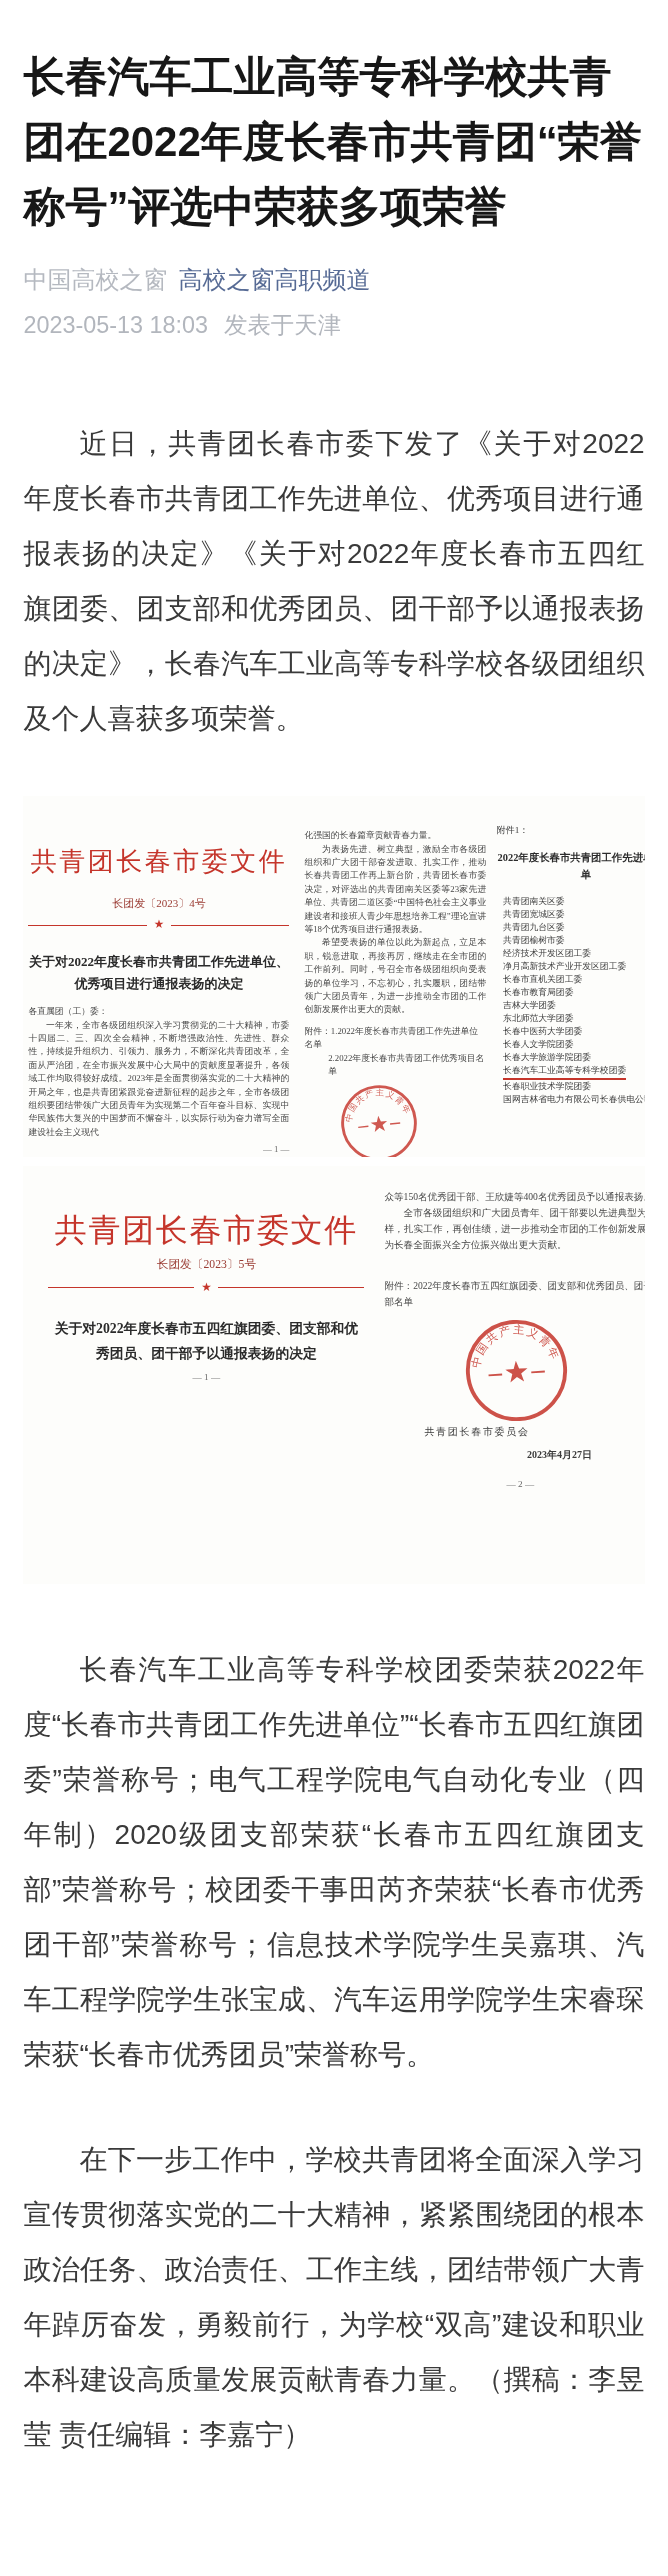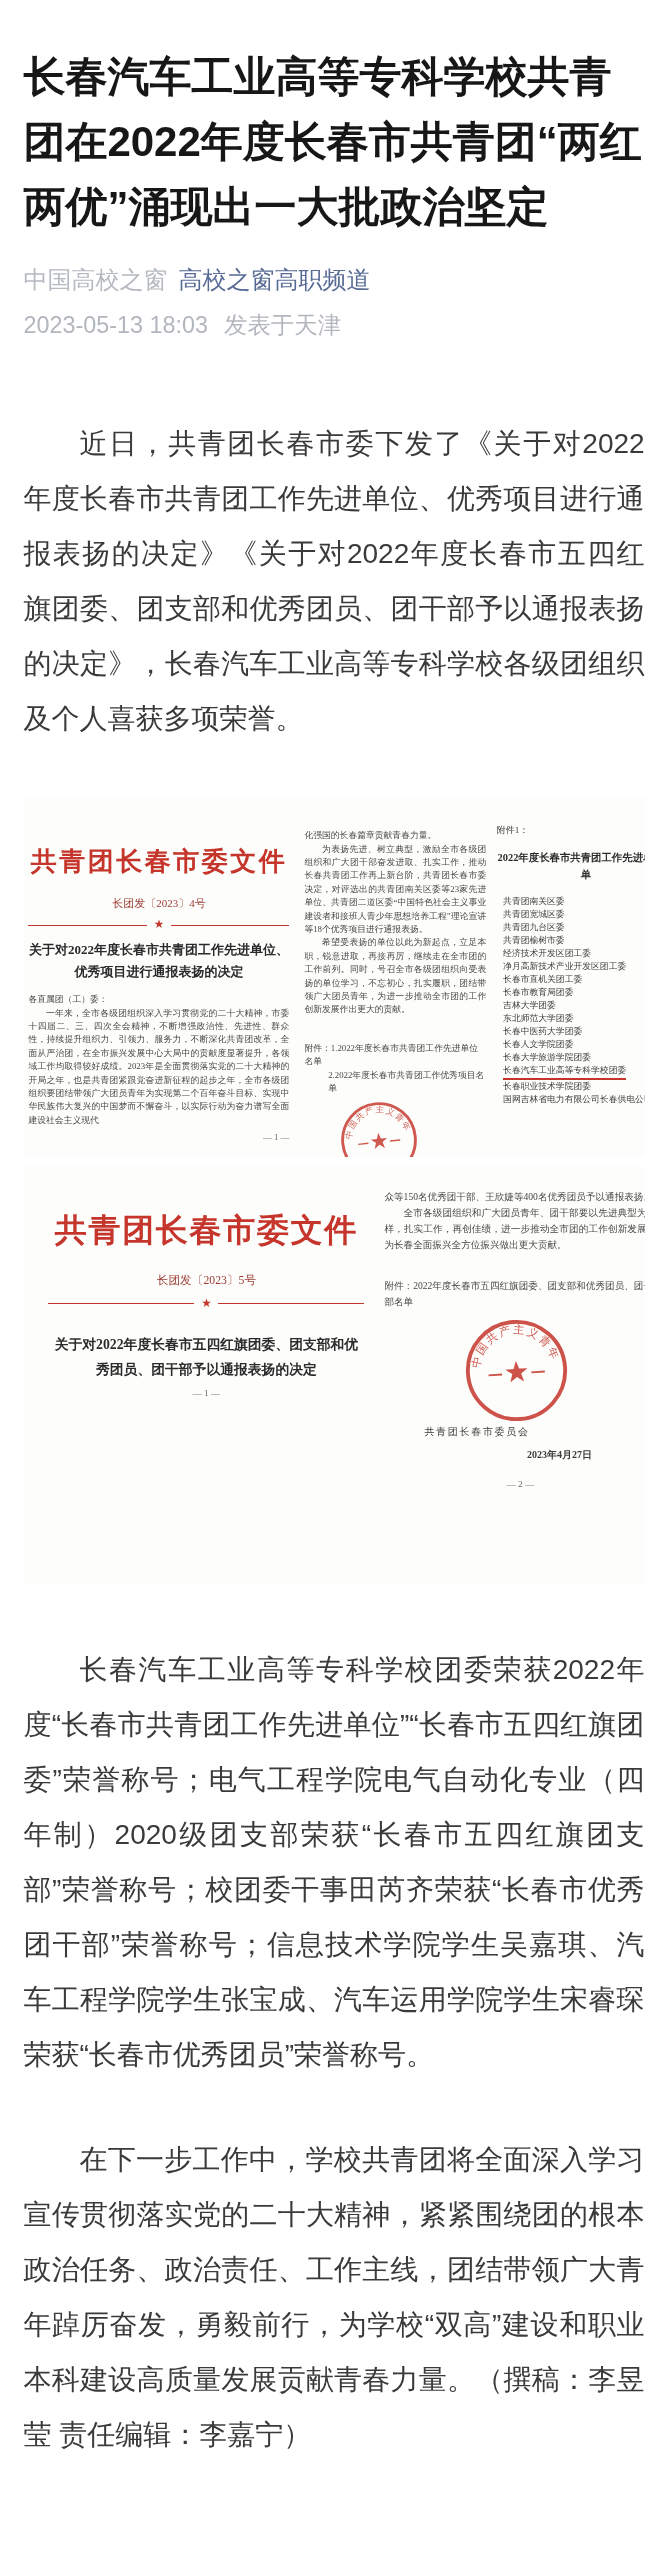--- a/index.html
+++ b/index.html
@@ -16,74 +16,74 @@
   
   p.body-p{font-size:28px;line-height:55px;margin:0 0 50px;text-align:justify;text-indent:2em;color:#3a3a3a;}
   p.body-p.first{margin-top:77px;}
   p.body-p.after-docs{margin-top:58px;}
 
   
   .doc-photo{position:relative;width:622px;background:#fdfdfb;overflow:hidden;cursor:pointer;}
   .doc1{height:361px;margin-top:13.4px;}
   .doc2{height:418px;margin-top:8.4px;}
   .doc-page{position:absolute;font-family:"Liberation Serif","DejaVu Serif",serif;color:#3c3c3c;}
-  .doc-red-header{color:#c5352b;font-weight:700;text-align:center;letter-spacing:2.5px;}
+  .doc-red-header{color:#c5352b;font-weight:400;text-align:center;letter-spacing:2.5px;}
   .doc-no{text-align:center;color:#9a3b33;}
   .star-divider{display:flex;align-items:center;color:#c5352b;}
   .star-divider .line{flex:1;height:0;border-top:1.7px solid #c5352b;}
   .star-divider .star{padding:0 6.7px;font-size:11.7px;line-height:1;}
   .doc-title{font-weight:700;color:#2b2b2b;text-align:center;}
   .doc-body{text-align:justify;color:#474747;}
   .doc-body .ind{text-indent:2em;}
   .attach{color:#474747;}
   .pageno{color:#666;}
   .hl-red{border-bottom:2.5px solid #c5352b;display:inline-block;padding-bottom:0.8px;}
 
   
   .d1p1{left:5px;top:48px;width:261px;}
   .d1p1 .doc-red-header{font-size:26px;}
   .d1p1 .doc-no{margin-top:16.7px;font-size:11px;}
   .d1p1 .star-divider{margin-top:8.4px;}
-  .d1p1 .doc-title{margin-top:8px;font-size:13px;line-height:1.7;}
+  .d1p1 .doc-title{margin-top:20px;font-size:13px;line-height:1.7;}
   .d1p1 .doc-body{margin-top:10px;font-size:8.8px;line-height:13.4px;}
   .d1p1 .pageno{margin-top:5px;text-align:right;font-size:8.8px;}
   .d1p2{left:281px;top:33px;width:182px;font-size:8.8px;line-height:13.4px;}
-  .d1p2 .attach{margin-top:25px;}
+  .d1p2 .attach{margin-top:8px;}
   .d1p2 .attach .l2{padding-left:2.7em;}
   .d1p2 .seal-zone{position:relative;height:117px;margin-top:5px;}
   .d1p2 .seal-zone svg{position:absolute;left:35px;top:0;opacity:.82;transform:rotate(-6deg);}
   .d1p3{left:473px;top:28px;width:179px;}
   .d1p3 .attlabel{font-size:9.2px;}
   .d1p3 .doc-title{margin-top:11.7px;font-size:10.4px;line-height:1.65;}
   .d1p3 .honor-list{margin-top:11.7px;padding-left:6.7px;list-style:none;margin-bottom:0;}
   .d1p3 .honor-list li{font-size:8.8px;line-height:13px;white-space:nowrap;}
   .d1p3 .pageno{margin-top:6.7px;text-align:right;font-size:8.8px;}
 
   
   .d2p1{left:25px;top:43px;width:316px;}
   .d2p1 .doc-red-header{font-size:32px;letter-spacing:1.7px;}
-  .d2p1 .doc-no{margin-top:20px;font-size:11.7px;}
+  .d2p1 .doc-no{margin-top:4px;font-size:11.7px;}
   .d2p1 .star-divider{margin-top:10px;}
   .d2p1 .doc-title{margin-top:24px;font-size:13.8px;line-height:1.8;}
   .d2p1 .doc-body{margin-top:13.4px;font-size:9.6px;line-height:16px;}
   .d2p1 .pageno{margin-top:5px;text-align:center;font-size:9.2px;}
   .d2p2{left:361px;top:23.4px;width:272px;font-size:9.6px;line-height:16px;}
   .d2p2 .attach{margin-top:25px;}
   .d2p2 .seal-zone{position:relative;height:159px;margin-top:6.7px;}
   .d2p2 .seal-zone svg{position:absolute;left:79px;top:0;opacity:.85;transform:rotate(-4deg);}
   .d2p2 .org{position:absolute;left:40px;top:107px;width:184px;text-align:left;letter-spacing:1.7px;font-size:10px;}
   .d2p2 .sdate{position:absolute;left:100px;top:130px;width:150px;text-align:center;font-size:10px;font-weight:bold;}
   .d2p2 .pageno{text-align:center;font-size:9.2px;}
 </style>
 </head>
 <body>
 
 <div class="article">
 
-  <h1 class="title">长春汽车工业高等专科学校共青团在2022年度长春市共青团“两红两优”涌现出一大批政治坚定</h1>
+  <h1 class="title">长春汽车工业高等专科学校共青团在2022年度长春市共青团“荣誉称号”评选中荣获多项荣誉</h1>
 
   <div class="meta-row1">
     <span class="author">中国高校之窗</span>
     <span class="account">高校之窗高职频道</span>
   </div>
   <div class="meta-row2">
     <span>2023-05-13 18:03</span>
     <span>发表于天津</span>
   </div>
 

